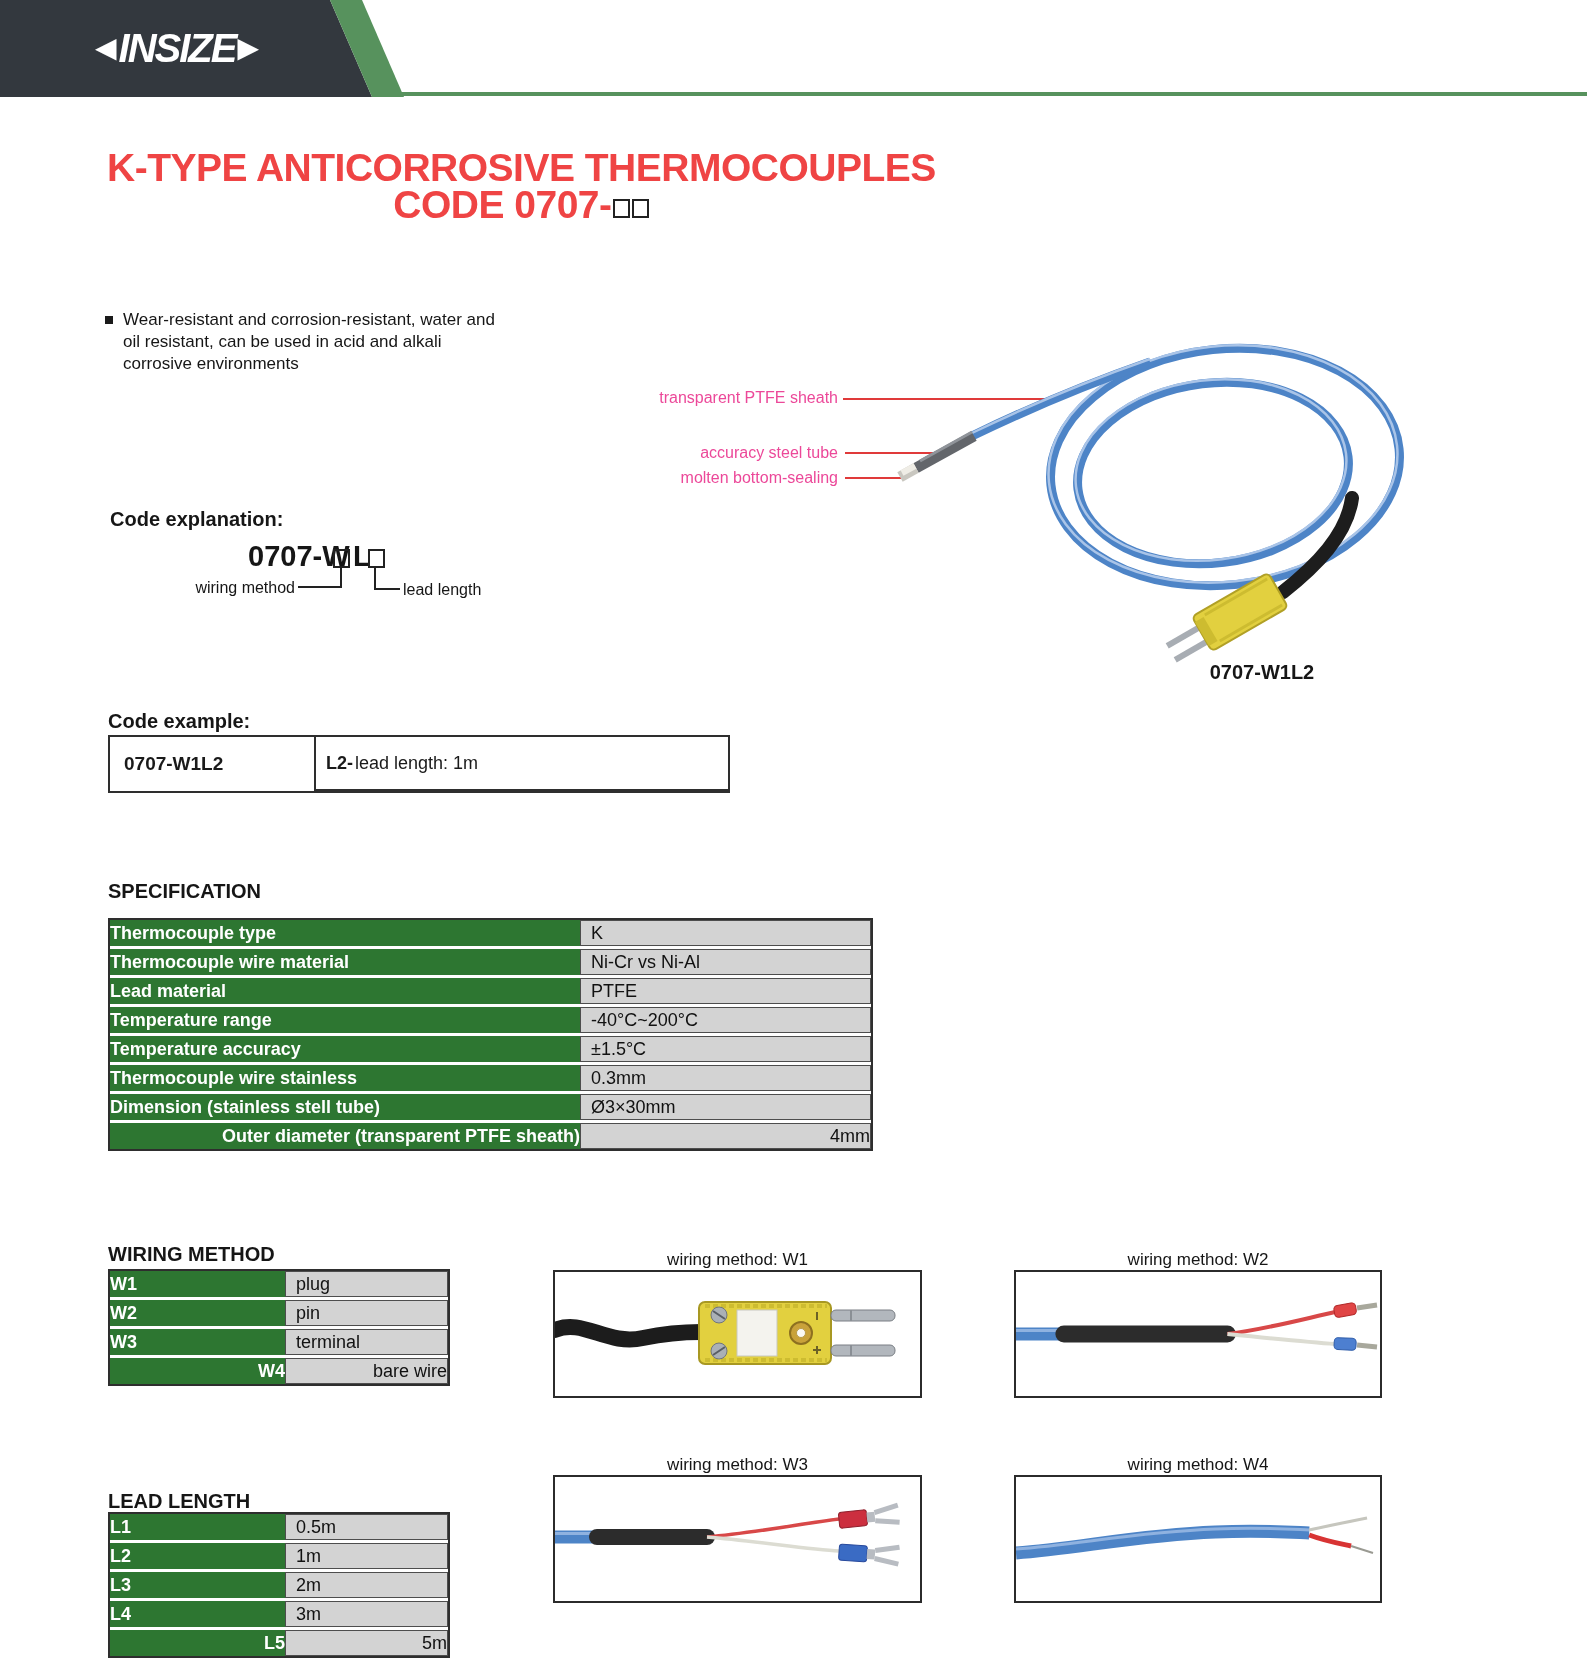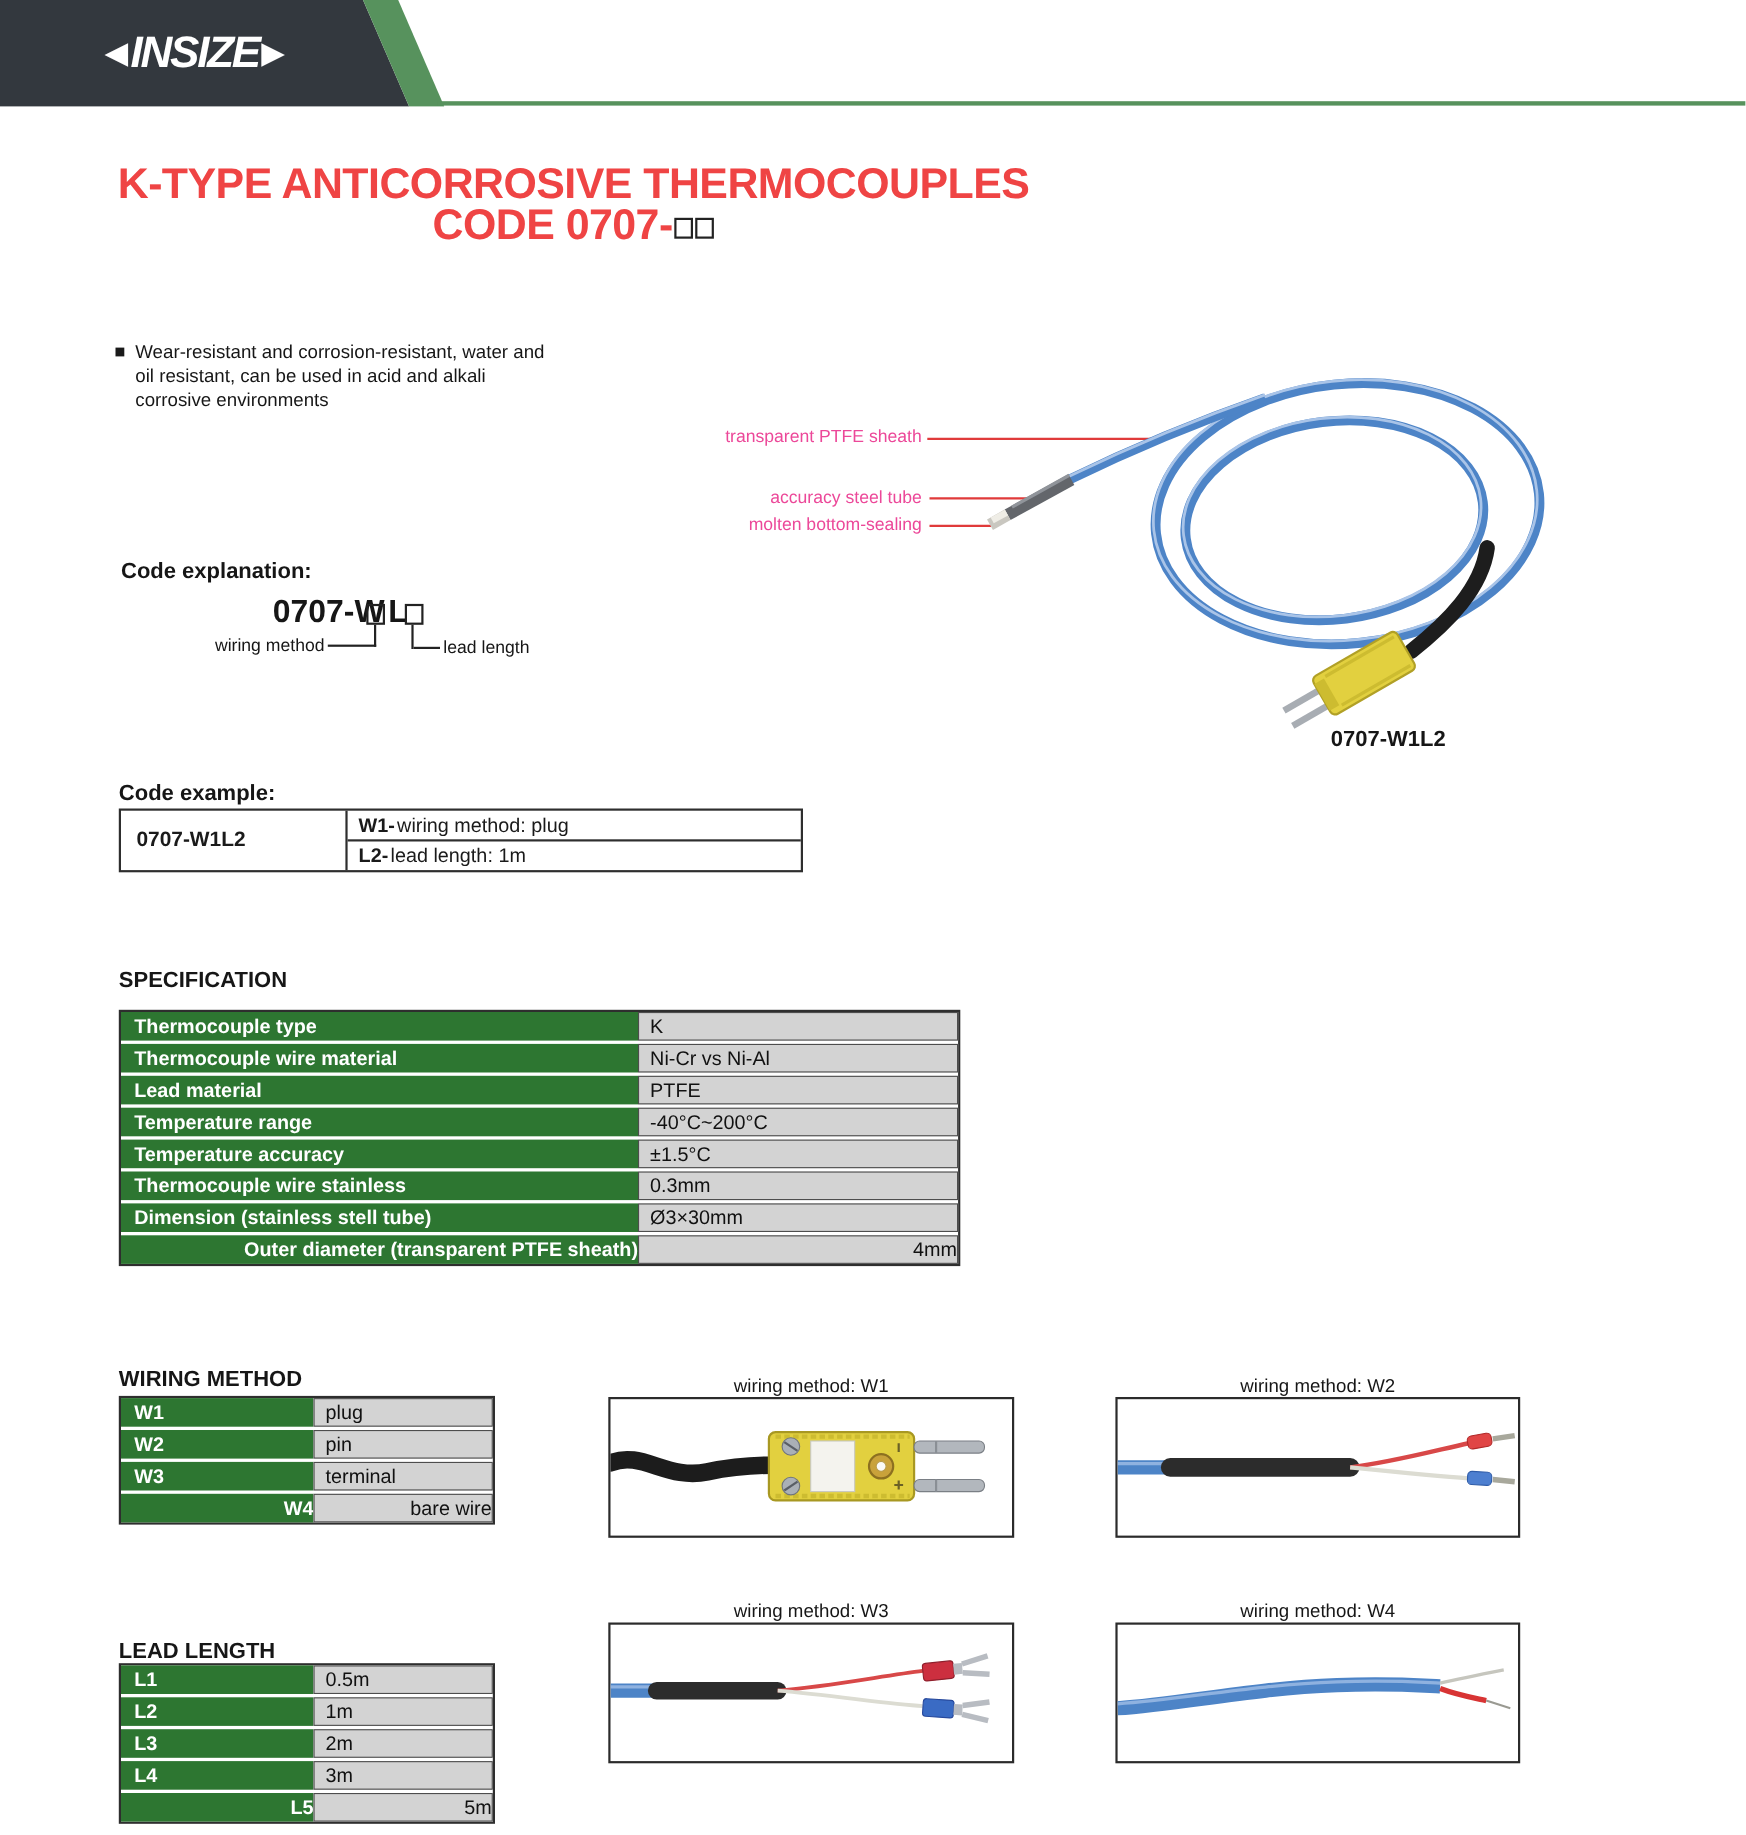--- a/index.html
+++ b/index.html
@@ -43,21 +43,21 @@
 
   
   .plabel{width:240px;text-align:right;font-size:16px;color:#ec4899;line-height:20px;}
   .pcaption{width:180px;text-align:center;font-size:20px;font-weight:bold;color:#161616;}
 
   
   .gtable{border:2px solid #2e2e2e;background:#ffffff;box-sizing:content-box;}
   .trow{display:flex;height:26px;margin-bottom:3px;}
   .trow:last-child{margin-bottom:0;text-align:right;}
   .tlabel{background:#2d7631;color:#ffffff;font-weight:bold;font-size:18px;line-height:26px;
-          padding-left:12px;box-sizing:border-box;}
+          box-sizing:border-box;}
   .tvalue{background:#d3d3d3;border:1px solid #4d4d4d;font-size:18px;line-height:24px;
           padding-left:10px;box-sizing:border-box;color:#111;flex:1;}
   .spec .tlabel{flex:0 0 470px;}
   .small .tlabel{flex:0 0 175px;}
   .spec{width:761px;}
   .small{width:338px;}
 
   
   .cex{left:108px;top:735px;display:flex;border:2px solid #2e2e2e;width:622px;height:58px;box-sizing:border-box;background:#fff;}
   .cex-left{flex:0 0 206px;border-right:2px solid #2e2e2e;display:flex;align-items:center;justify-content:flex-start;
@@ -146,24 +146,20 @@
       <line x1="1208" y1="627" x2="1280" y2="627" stroke="#cdbc30" stroke-width="3"></line>
     </g>
   </svg>
   <div class="abs pcaption" style="left:1172px;top:661px;">0707-W1L2</div>
 
   <div class="abs h-bold" style="left:108px;top:710px;">Code example:</div>
   <div class="abs cex">
     <div class="cex-left">0707-W1L2</div>
     <div class="cex-right">
       <div class="cex-row">
-        <b>W1-</b>
-        <span>wiring method: plug</span>
-      </div>
-      <div class="cex-row">
         <b>L2-</b>
         <span>lead length: 1m</span>
       </div>
     </div>
   </div>
 
   <div class="abs h-bold" style="left:108px;top:880px;">SPECIFICATION</div>
   <div class="abs gtable spec" style="left:108px;top:918px;">
     <div class="trow">
       <div class="tlabel">Thermocouple type</div>

